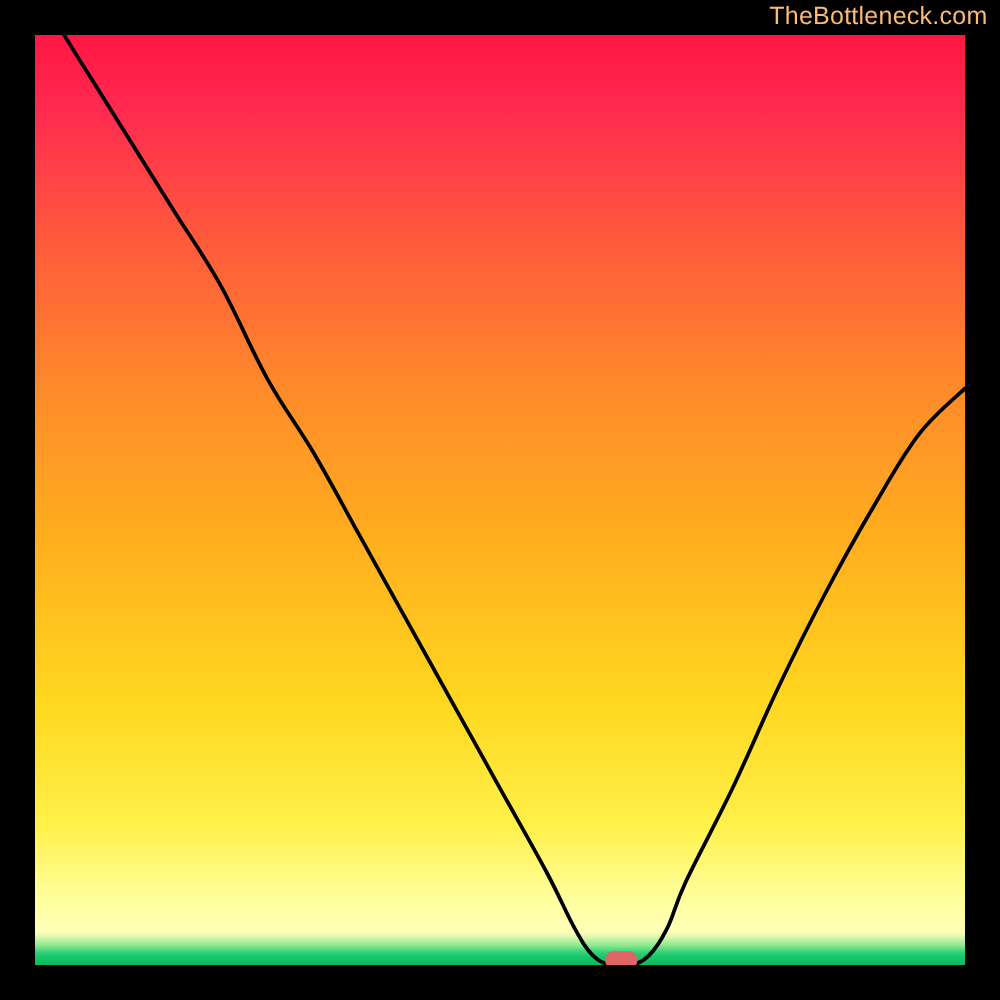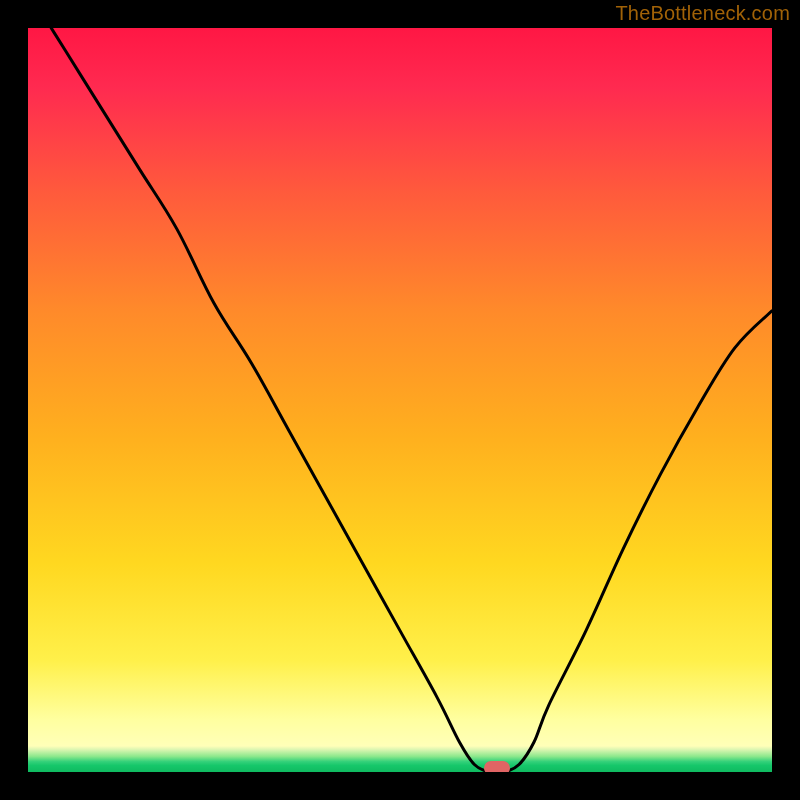--- a/index.html
+++ b/index.html
@@ -14,21 +14,21 @@
   .frame {
     position: relative;
     width: 800px;
     height: 800px;
     background: #000;
   }
   .watermark {
     position: absolute;
     top: 2px;
     right: 10px;
-    color: #a16207;
+    color: #fdba74;
     font-size: 20px;
     font-weight: 500;
     letter-spacing: 0.2px;
     z-index: 50;
   }
   .plot-area {
     position: absolute;
     left: 28px;
     top: 28px;
     width: 744px;

